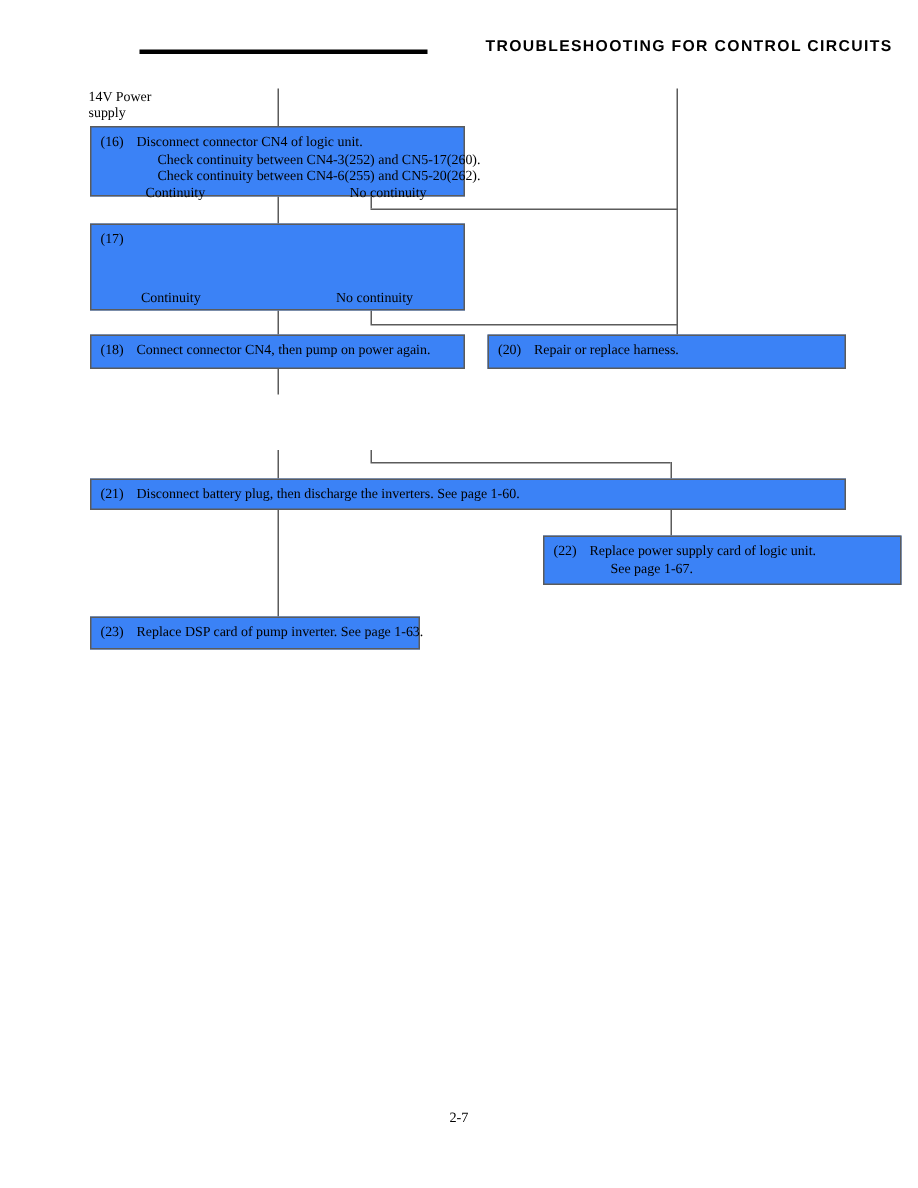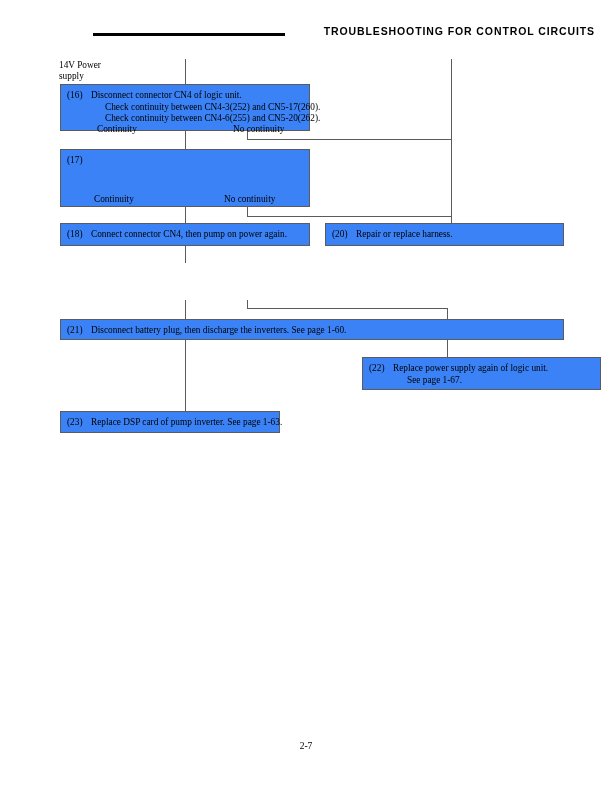--- a/index.html
+++ b/index.html
@@ -182,21 +182,21 @@
   <div class="box" style="left:60px; top:319px; width:504px; height:21px;">
     <span class="num">(21)</span>
     <div class="body">
       <div class="line">Disconnect battery plug, then discharge the inverters. See page 1-60.</div>
     </div>
   </div>
 
   <div class="box" style="left:325px; top:357px; width:239px; height:33px;margin-left:37px;">
     <span class="num">(22)</span>
     <div class="body">
-      <div class="line">Replace power supply again of logic unit.</div>
+      <div class="line">Replace power supply card of logic unit.</div>
       <div class="line indent">See page 1-67.</div>
     </div>
   </div>
 
   <div class="box" style="left:60px; top:411px; width:220px; height:22px;">
     <span class="num">(23)</span>
     <div class="body">
       <div class="line">Replace DSP card of pump inverter. See page 1-63.</div>
     </div>
   </div>

